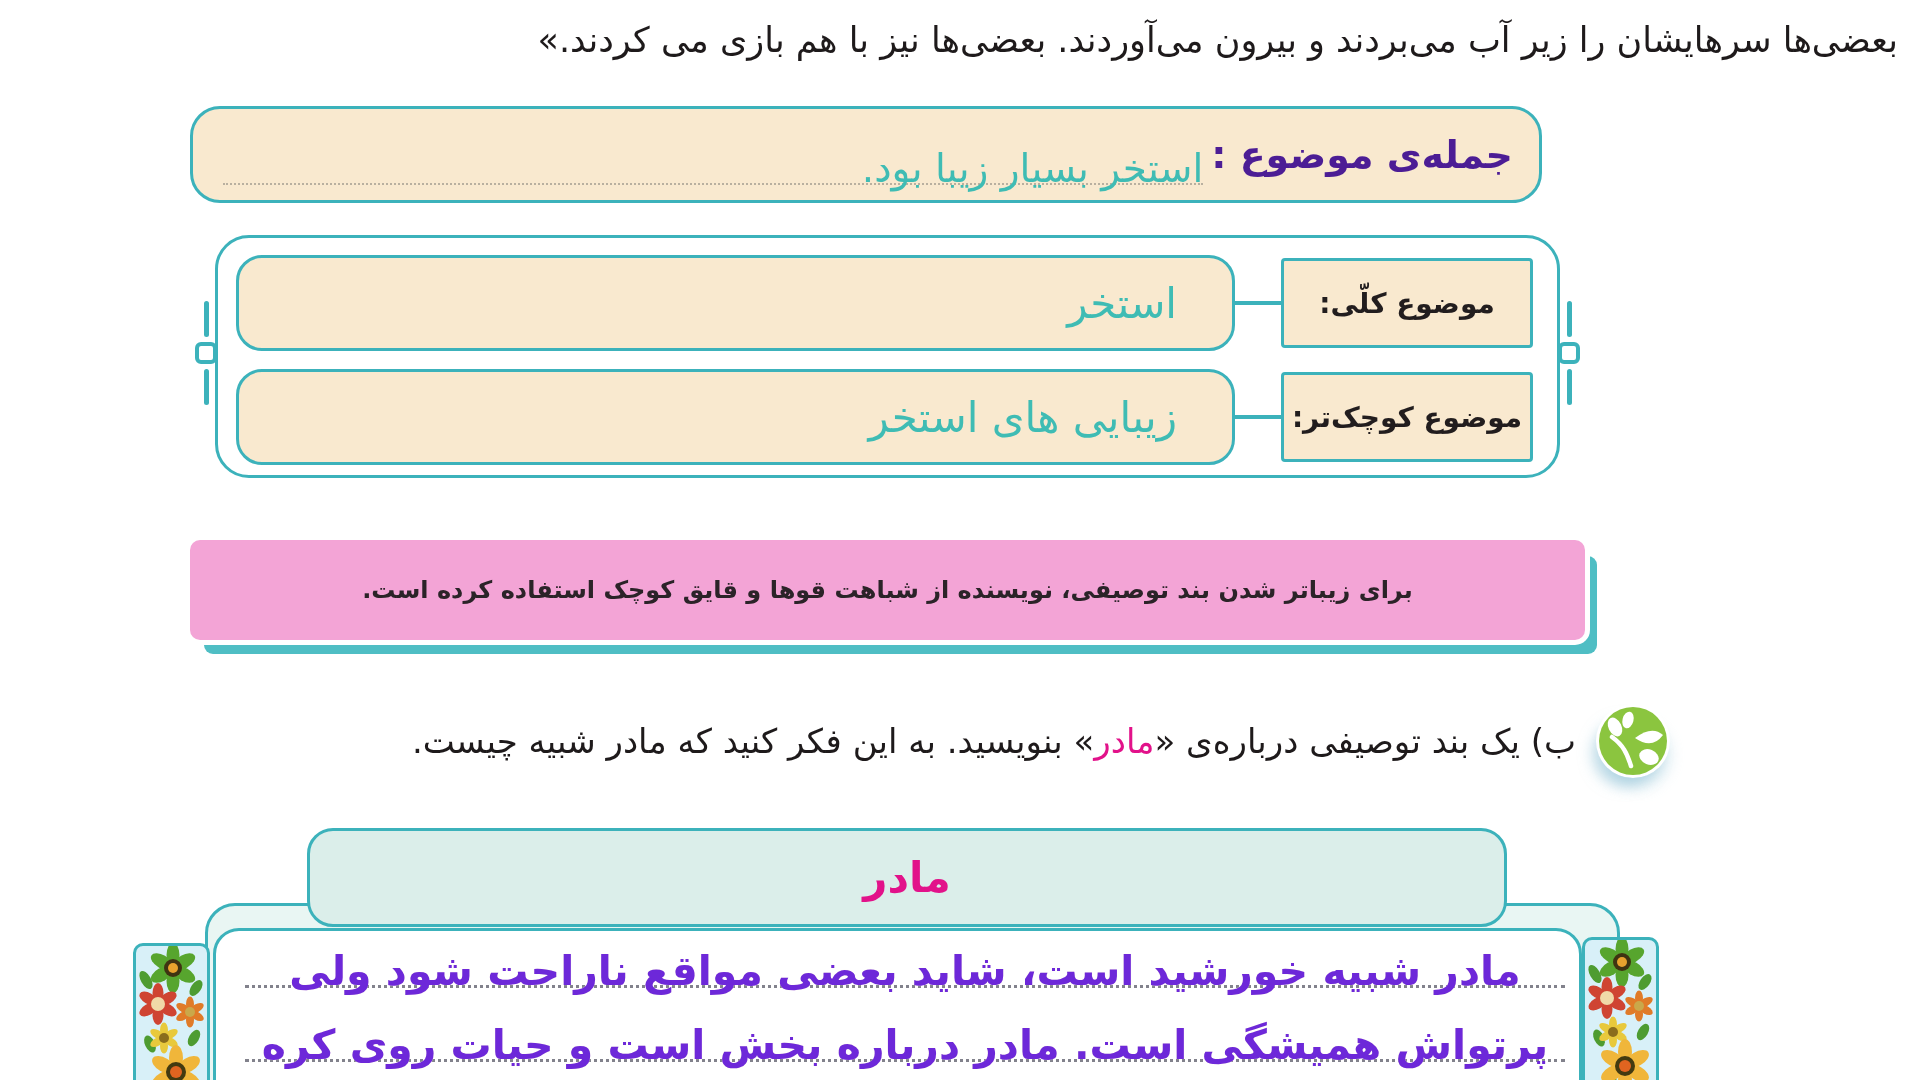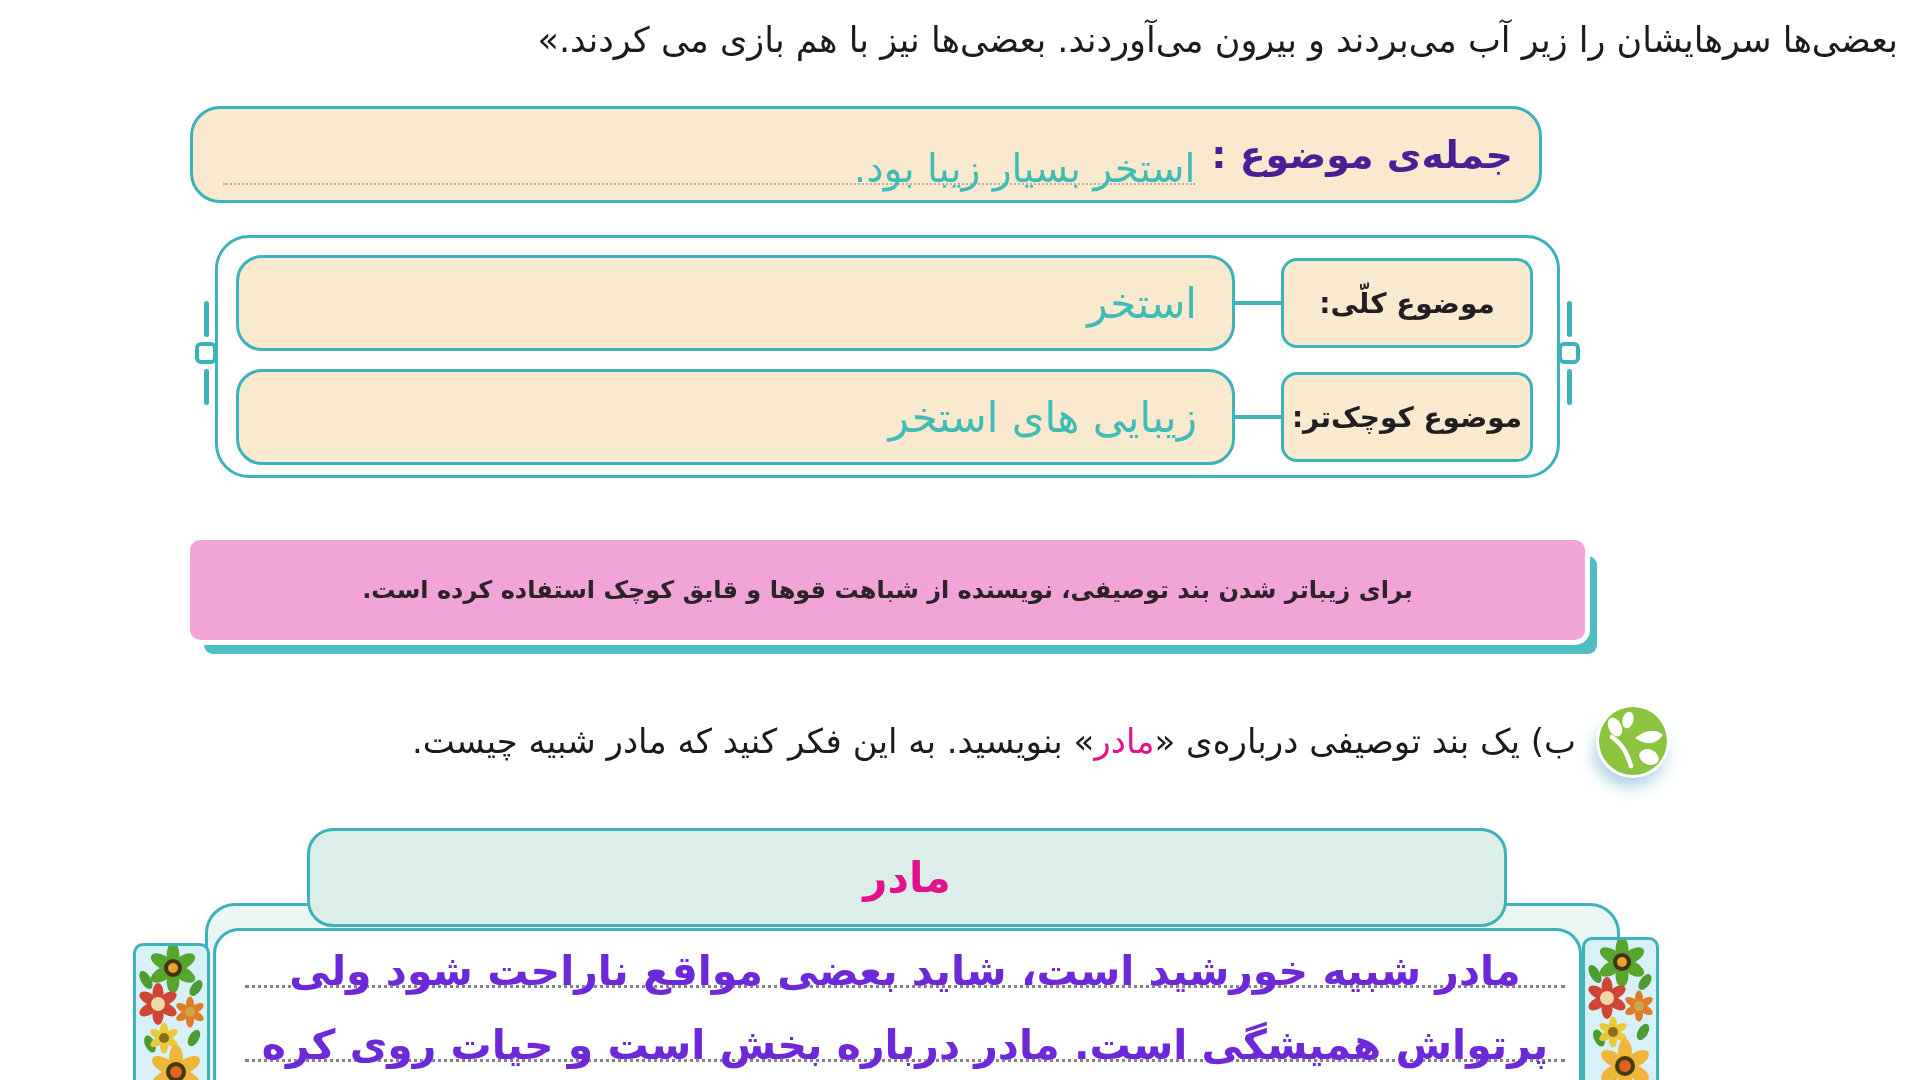--- a/index.html
+++ b/index.html
@@ -19,44 +19,44 @@
   }
 
   
   .topic-box {
     position:absolute; left:190px; top:106px; width:1352px; height:97px;
     background:#f9e9cf; border:3px solid #3cb2bb; border-radius:30px;
     display:flex; align-items:center; padding:0 26px 0 30px; direction:rtl;
   }
   .topic-label { font-weight:bold; font-size:38px; color:#4c1d95; white-space:nowrap; }
   .answer-line {
-    flex:1; height:60px; margin-right:16px;
+    flex:1; height:60px; margin-right:8px;
     border-bottom:2px dotted #b9b0a0;
     display:flex; align-items:flex-end; justify-content:flex-start;
   }
   .hand-teal { color:#3fbcb4; font-size:39px; white-space:nowrap; transform:translateY(8px); }
 
   
   .diagram {
     position:absolute; left:215px; top:235px; width:1345px; height:243px;
     border:3px solid #3cb2bb; border-radius:34px; background:#ffffff;
   }
   .d-row { position:absolute; left:18px; right:24px; height:96px; display:flex; align-items:center; direction:rtl; }
   .d-row.r1 { top:17px; }
   .d-row.r2 { top:131px; }
   .d-label {
     width:252px; height:90px; background:#f9e9cf; border:3px solid #3cb2bb;
-    border-radius:16px; display:flex; align-items:center; justify-content:center;
+    border-radius:4px; display:flex; align-items:center; justify-content:center;
     font-weight:bold; font-size:28px; color:#221d1e; white-space:nowrap; flex:0 0 auto;
   }
   .d-connector { width:46px; height:4px; background:#3cb2bb; flex:0 0 auto; }
   .d-answer {
     flex:1; height:96px; background:#f9e9cf; border:3px solid #3cb2bb;
     border-radius:26px; display:flex; align-items:center;
-    padding:0 35px; font-size:42px; color:#3fbcb4; white-space:nowrap;
+    padding:0 55px; font-size:42px; color:#3fbcb4; white-space:nowrap;
   }
   .clamp {
     position:absolute; width:26px; top:63px; height:118px;
     display:flex; flex-direction:column; align-items:center; gap:5px; z-index:2;
   }
   .clamp.left  { left:-25px; }
   .clamp.right { right:-25px; }
   .clamp-line { width:5px; height:36px; background:#3cb2bb; border-radius:3px; }
   .clamp-bead { width:22px; height:22px; background:#ffffff; border:4px solid #3cb2bb; border-radius:6px; }
 

